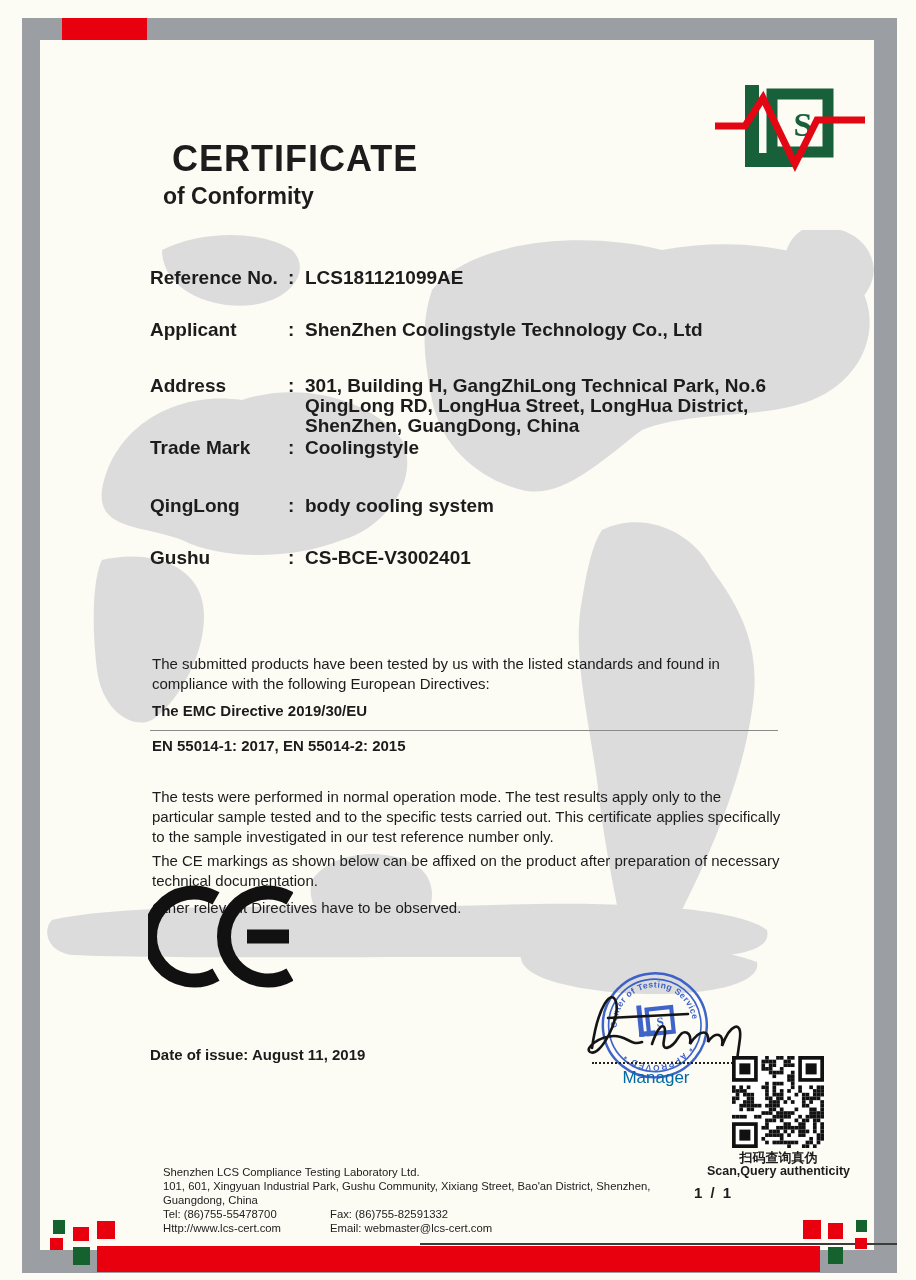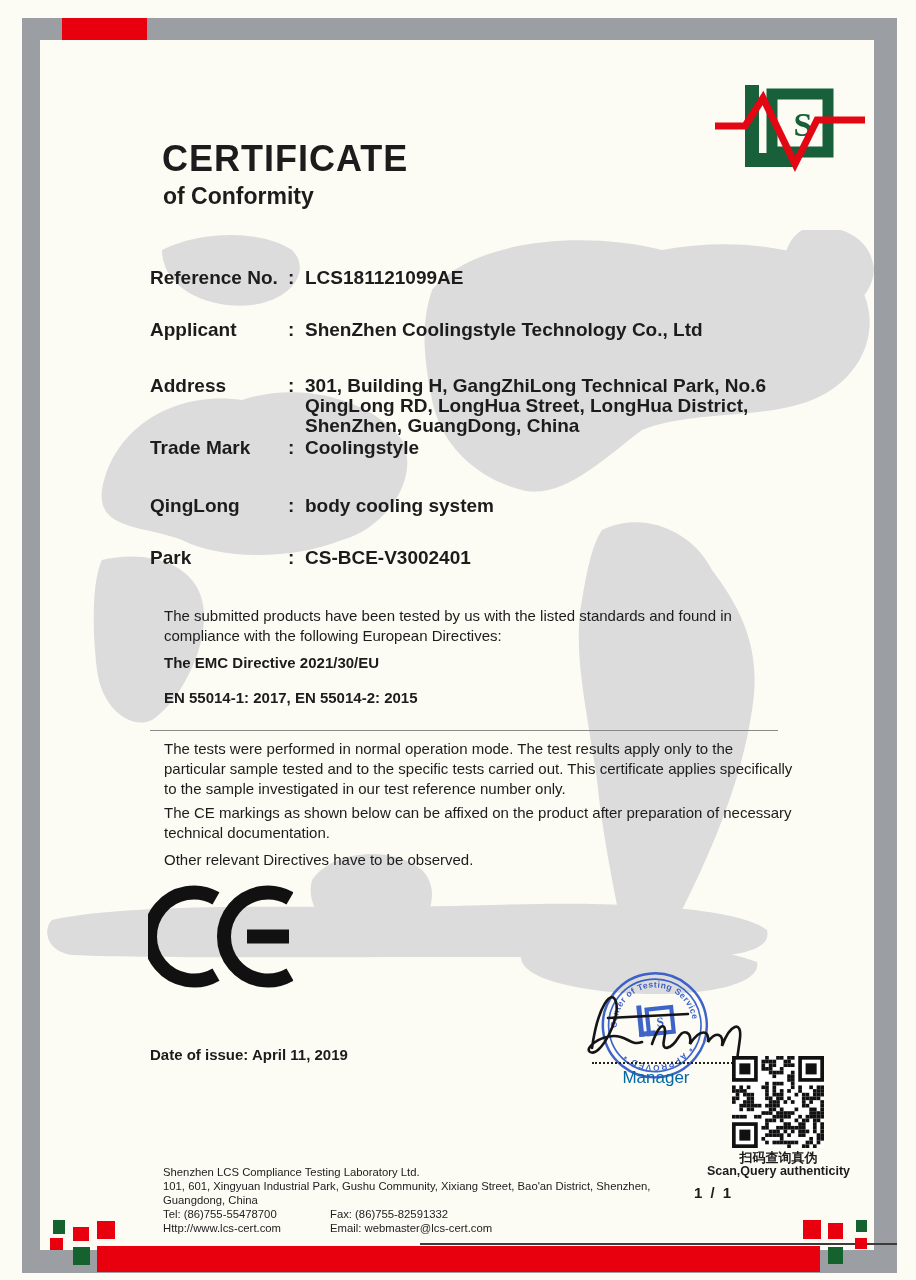--- a/index.html
+++ b/index.html
@@ -6,29 +6,29 @@
   #page{position:relative;width:916px;height:1280px;margin:0 auto;background:#fcfbf4;
         font-family:"Liberation Sans",sans-serif;color:#1c1c1c;overflow:hidden;}
   .abs{position:absolute;}
   
   .frame{position:absolute;background:#9b9ea2;}
   .red{background:#e8000f;}
   .grn{background:#15622e;}
   
   #map{position:absolute;left:42px;top:230px;}
   
-  .title-main{position:absolute;left:162px;top:138px;font-size:36px;font-weight:700;letter-spacing:1px;}
+  .title-main{position:absolute;left:172px;top:138px;font-size:36px;font-weight:700;letter-spacing:1px;}
   .title-sub{position:absolute;left:163px;top:183px;font-size:23px;font-weight:700;}
   
   .field-row{position:absolute;left:150px;display:flex;width:640px;font-size:19px;font-weight:700;line-height:20px;}
   .f-label{width:138px;flex:none;}
   .f-colon{width:17px;flex:none;}
   .f-value{flex:1;}
   
-  .para{position:absolute;left:164px;width:634px;font-size:15px;line-height:20px;}
+  .para{position:absolute;left:152px;width:634px;font-size:15px;line-height:20px;margin-top:48px;}
   .bold{font-weight:700;}
   .divider{position:absolute;left:150px;width:628px;border-top:1px solid #8a8a8a;}
   
   .footer{position:absolute;left:163px;top:1141px;width:520px;font-size:11.3px;line-height:14px;color:#222;margin-top:24px;}
   .footer-cols{display:flex;}
   .footer-col1{width:167px;flex:none;}
   .page-num{position:absolute;left:694px;top:1184px;font-size:15px;font-weight:700;letter-spacing:2px;}
   
   #stamp{position:absolute;left:589px;top:961px;transform:rotate(-6deg);}
   #signature{position:absolute;left:560px;top:975px;}
@@ -109,40 +109,40 @@
     <span class="f-label">Trade Mark</span>
     <span class="f-colon">:</span>
     <span class="f-value">Coolingstyle</span>
   </div>
   <div class="field-row" style="top:496px;">
     <span class="f-label">QingLong</span>
     <span class="f-colon">:</span>
     <span class="f-value">body cooling system</span>
   </div>
   <div class="field-row" style="top:548px;">
-    <span class="f-label">Park</span>
+    <span class="f-label">Gushu</span>
     <span class="f-colon">:</span>
     <span class="f-value">CS-BCE-V3002401</span>
   </div>
 
   <div class="para" style="top:606px;">The submitted products have been tested by us with the listed standards and found in compliance with the following European Directives:</div>
-  <div class="para bold" style="top:653px;">The EMC Directive 2021/30/EU</div>
+  <div class="para bold" style="top:653px;">The EMC Directive 2019/30/EU</div>
   <div class="para bold" style="top:688px;">EN 55014-1: 2017, EN 55014-2: 2015</div>
   <div class="divider" style="top:730px;"></div>
   <div class="para" style="top:739px;">The tests were performed in normal operation mode. The test results apply only to the particular sample tested and to the specific tests carried out. This certificate applies specifically to the sample investigated in our test reference number only.</div>
   <div class="para" style="top:803px;">The CE markings as shown below can be affixed on the product after preparation of necessary technical documentation.</div>
   <div class="para" style="top:850px;">Other relevant Directives have to be observed.</div>
 
   <svg class="abs" style="left:148px;top:884px;" width="145" height="105" viewBox="0 0 290 210" aria-label="CE">
     <path d="M136,28.8 A88,88 0 1 0 136,181.2" fill="none" stroke="#111" stroke-width="28"></path>
     <path d="M284,28.8 A88,88 0 1 0 284,181.2" fill="none" stroke="#111" stroke-width="28"></path>
     <line x1="198" y1="105" x2="282" y2="105" stroke="#111" stroke-width="28"></line>
   </svg>
 
-  <div class="date-line">Date of issue: April 11, 2019</div>
+  <div class="date-line">Date of issue: August 11, 2019</div>
 
   <svg id="stamp" width="132" height="132" viewBox="0 0 160 160" opacity="0.9">
     <g stroke="#2b54c5" fill="none">
       <circle cx="80" cy="78" r="63" stroke-width="3"></circle>
       <circle cx="80" cy="78" r="56" stroke-width="2"></circle>
     </g>
     <defs>
       <path id="arcTop" d="M34,78 A46,46 0 0 1 126,78"></path>
       <path id="arcBot" d="M128,78 A48,48 0 0 1 32,78"></path>
     </defs>

